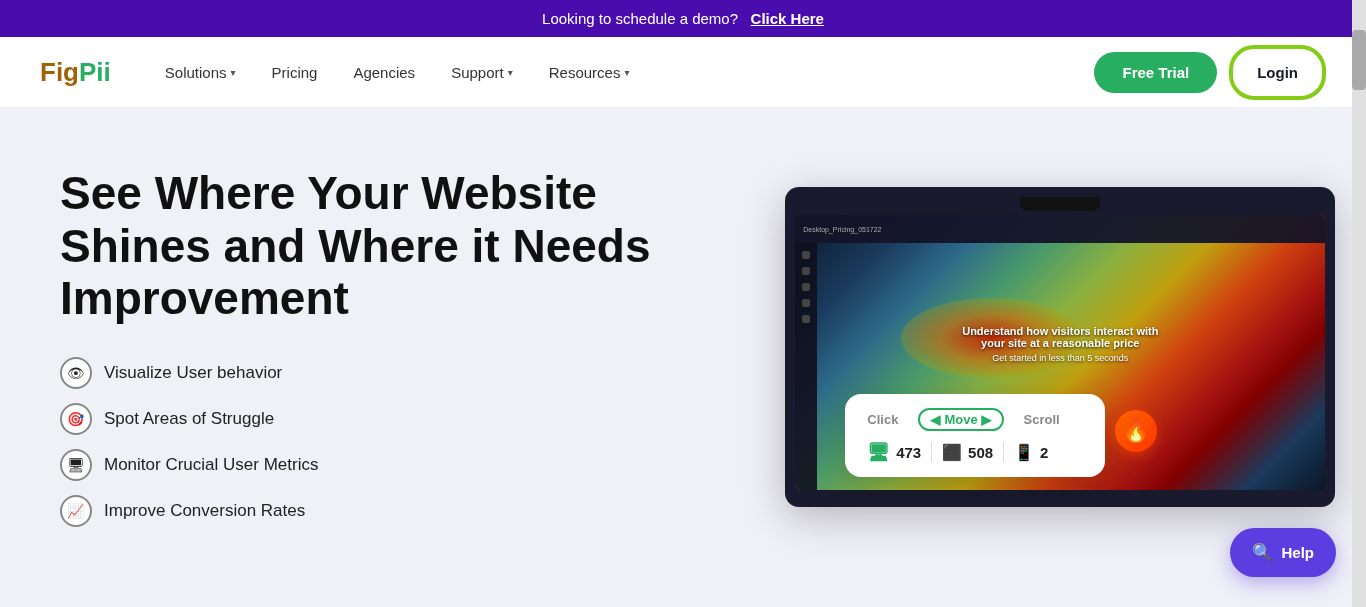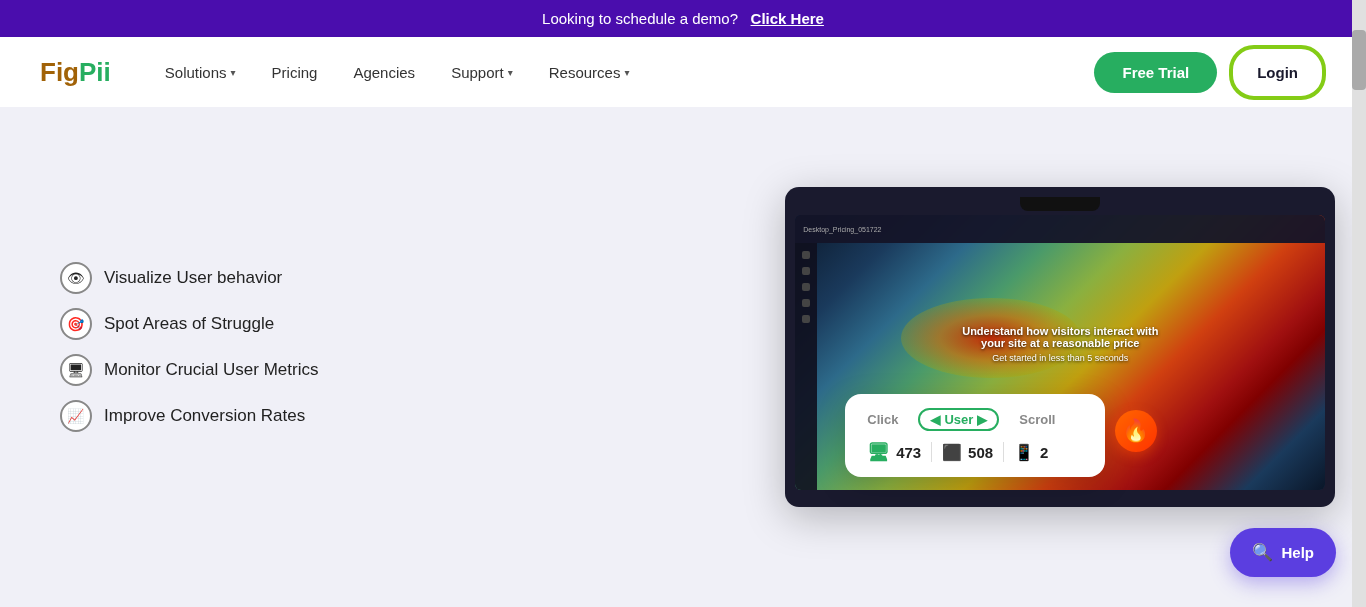--- a/index.html
+++ b/index.html
@@ -396,20 +396,21 @@
   </div>
   <div class="nav-actions">
     <button class="btn-free-trial">Free Trial</button>
     <button class="btn-login">Login</button>
   </div>
 </nav>
 
 <section class="hero">
 
   <div class="hero-text">
+    <h1 class="hero-title">See Where Your Website Shines and Where it Needs Improvement</h1>
     <ul class="hero-features">
       <li class="feature-item">
         <div class="feature-icon">👁</div>
         <span>Visualize User behavior</span>
       </li>
       <li class="feature-item">
         <div class="feature-icon">🎯</div>
         <span>Spot Areas of Struggle</span>
       </li>
       <li class="feature-item">
@@ -444,21 +445,21 @@
           <p>Get started in less than 5 seconds</p>
         </div>
       </div>
     </div>
 
     <div class="interaction-card">
       <div class="interaction-tabs">
         <div class="int-tab active-click">Click</div>
         <div class="int-tab active-move">
           <span>◀</span>
-          <span>User</span>
+          <span>Move</span>
           <span>▶</span>
         </div>
         <div class="int-tab active-scroll">Scroll</div>
       </div>
       <div class="device-stats">
         <div class="stat-item">
           <span class="stat-icon-desktop">🖥</span>
           <span>473</span>
         </div>
         <div class="stat-divider"></div>

